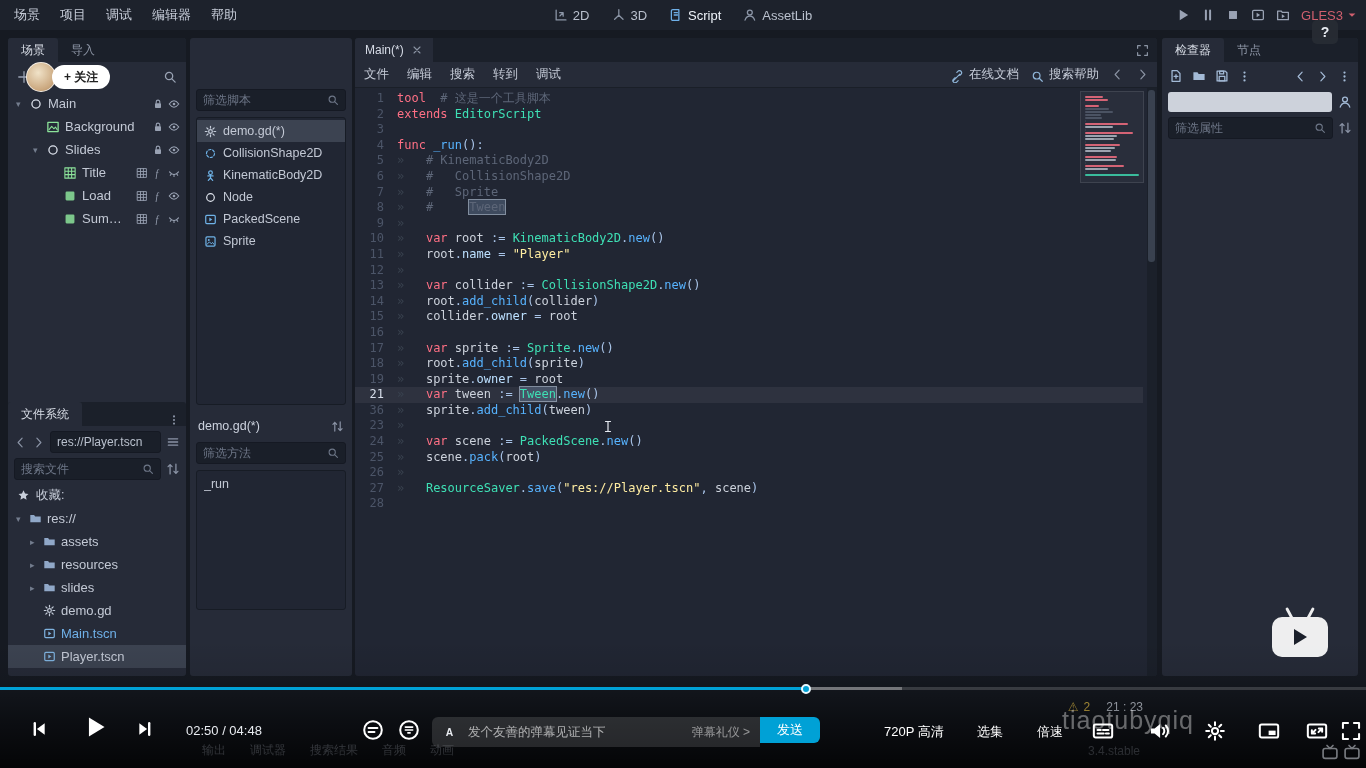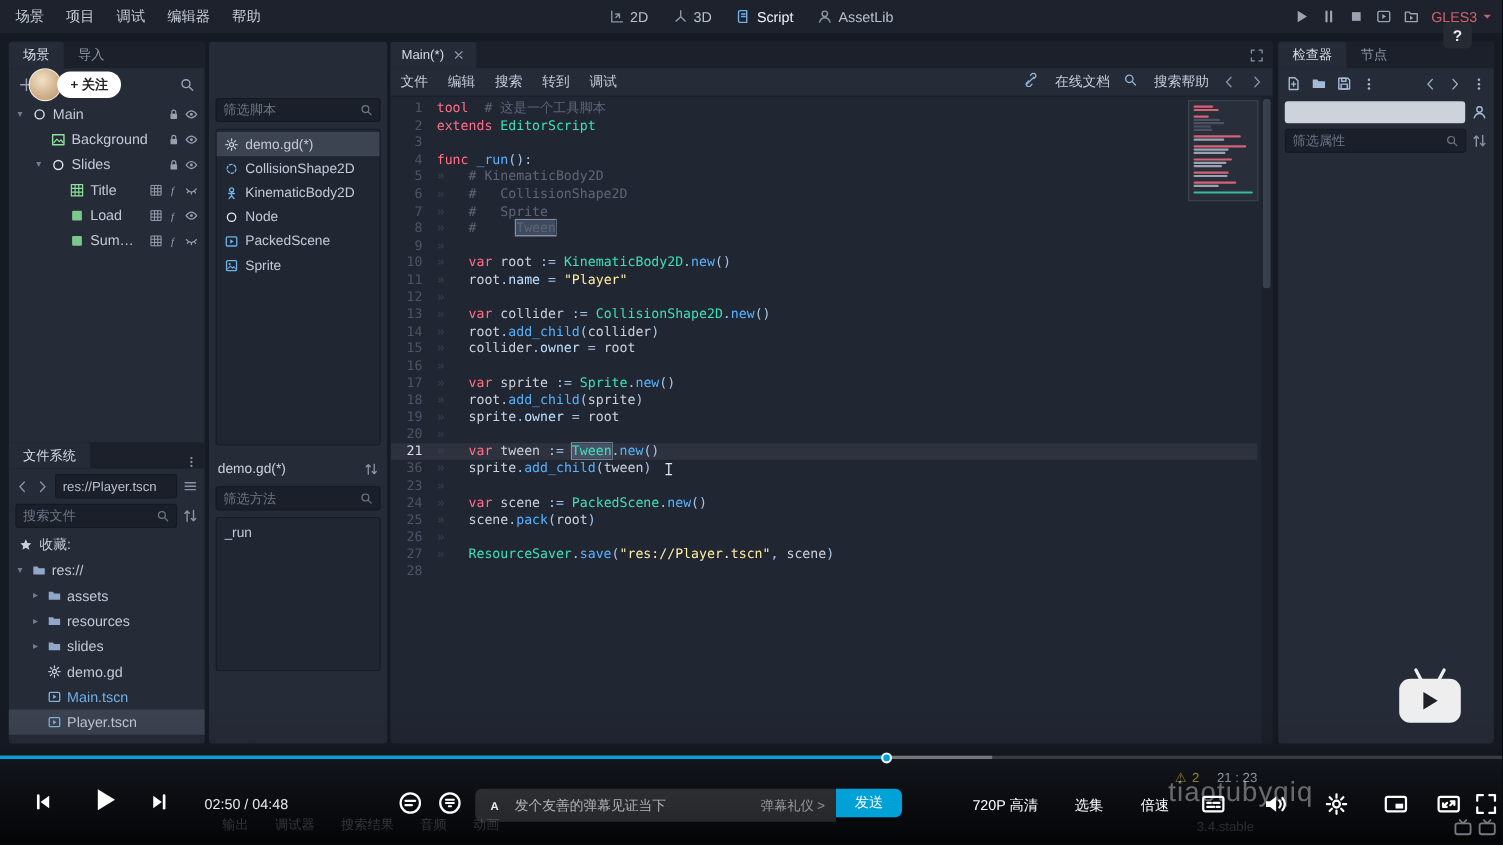--- a/index.html
+++ b/index.html
@@ -55,21 +55,21 @@
 .mhead .ic{color:#8a93a5}
 
 #editor{left:355px;width:802px;height:638px;background:#212633;border-radius:3px;display:flex;flex-direction:column;overflow:hidden;position:absolute;top:38px}
 .ed-tabs{height:24px;background:#1b202a;display:flex;align-items:center;font-size:12px;flex:none;padding-right:8px}
 .ed-tab{display:flex;align-items:center;gap:7px;height:24px;padding:0 10px;background:#262b38;color:#d6dbe6}
 .ed-tab .ic{color:#8a93a3}
 .ed-tabs>.ic{color:#8a93a3}
 .ed-menus{height:26px;background:#262b38;display:flex;align-items:center;font-size:12.5px;color:#c6ccd8;flex:none;border-bottom:1px solid #1a1f28}
 .ed-menu{padding:0 9px}
 .ed-right{display:flex;align-items:center;gap:12px;padding-right:8px;margin-left:auto;color:#c6ccd8}
-.ed-link{display:inline-flex;align-items:flex-start;gap:15px}
+.ed-link{display:inline-flex;align-items:flex-end;gap:5px}
 .ed-link .ic{color:#8fb5d8}
 .ed-right>.ic{color:#8a93a3}
 #code-wrap{flex:1;position:relative;font-family:"DejaVu Sans Mono","Liberation Mono",monospace;font-size:12px}
 #code{position:absolute;inset:3px 14px 0 0}
 .code-line{display:flex;height:15.6px;line-height:15.6px;white-space:pre}
 .code-line.cur{background:rgba(255,255,255,.06)}
 .ln{width:42px;text-align:right;padding-right:13px;color:#4c5568;flex:none}
 .cur .ln{color:#d8dfeb}
 .lc{white-space:pre}
 .tk-k{color:#ff7085}.tk-ty{color:#3ee0b5}.tk-fn{color:#57b3ff}.tk-mem{color:#bce0ff}
@@ -689,21 +689,20 @@
           <div class="code-line"><span class="ln">10</span><span class="lc"><span class="tk-ws">»   </span><span class="tk-k">var</span><span class="tk-tx"> root </span><span class="tk-sym">:= </span><span class="tk-ty">KinematicBody2D</span><span class="tk-sym">.</span><span class="tk-fn">new</span><span class="tk-sym">()</span></span></div>
           <div class="code-line"><span class="ln">11</span><span class="lc"><span class="tk-ws">»   </span><span class="tk-tx">root</span><span class="tk-sym">.</span><span class="tk-mem">name</span><span class="tk-sym"> = </span><span class="tk-str">"Player"</span></span></div>
           <div class="code-line"><span class="ln">12</span><span class="lc"><span class="tk-ws">»</span></span></div>
           <div class="code-line"><span class="ln">13</span><span class="lc"><span class="tk-ws">»   </span><span class="tk-k">var</span><span class="tk-tx"> collider </span><span class="tk-sym">:= </span><span class="tk-ty">CollisionShape2D</span><span class="tk-sym">.</span><span class="tk-fn">new</span><span class="tk-sym">()</span></span></div>
           <div class="code-line"><span class="ln">14</span><span class="lc"><span class="tk-ws">»   </span><span class="tk-tx">root</span><span class="tk-sym">.</span><span class="tk-fn">add_child</span><span class="tk-sym">(</span><span class="tk-tx">collider</span><span class="tk-sym">)</span></span></div>
           <div class="code-line"><span class="ln">15</span><span class="lc"><span class="tk-ws">»   </span><span class="tk-tx">collider</span><span class="tk-sym">.</span><span class="tk-mem">owner</span><span class="tk-sym"> = </span><span class="tk-tx">root</span></span></div>
           <div class="code-line"><span class="ln">16</span><span class="lc"><span class="tk-ws">»</span></span></div>
           <div class="code-line"><span class="ln">17</span><span class="lc"><span class="tk-ws">»   </span><span class="tk-k">var</span><span class="tk-tx"> sprite </span><span class="tk-sym">:= </span><span class="tk-ty">Sprite</span><span class="tk-sym">.</span><span class="tk-fn">new</span><span class="tk-sym">()</span></span></div>
           <div class="code-line"><span class="ln">18</span><span class="lc"><span class="tk-ws">»   </span><span class="tk-tx">root</span><span class="tk-sym">.</span><span class="tk-fn">add_child</span><span class="tk-sym">(</span><span class="tk-tx">sprite</span><span class="tk-sym">)</span></span></div>
           <div class="code-line"><span class="ln">19</span><span class="lc"><span class="tk-ws">»   </span><span class="tk-tx">sprite</span><span class="tk-sym">.</span><span class="tk-mem">owner</span><span class="tk-sym"> = </span><span class="tk-tx">root</span></span></div>
-          <div class="code-line"><span class="ln">20</span><span class="lc"><span class="tk-ws">»</span></span></div>
           <div class="code-line cur"><span class="ln">21</span><span class="lc"><span class="tk-ws">»   </span><span class="tk-k">var</span><span class="tk-tx"> tween </span><span class="tk-sym">:= </span><span class="tk-ty tk-hl">Tween</span><span class="tk-sym">.</span><span class="tk-fn">new</span><span class="tk-sym">()</span></span></div>
           <div class="code-line"><span class="ln">36</span><span class="lc"><span class="tk-ws">»   </span><span class="tk-tx">sprite</span><span class="tk-sym">.</span><span class="tk-fn">add_child</span><span class="tk-sym">(</span><span class="tk-tx">tween</span><span class="tk-sym">)</span></span></div>
           <div class="code-line"><span class="ln">23</span><span class="lc"><span class="tk-ws">»</span></span></div>
           <div class="code-line"><span class="ln">24</span><span class="lc"><span class="tk-ws">»   </span><span class="tk-k">var</span><span class="tk-tx"> scene </span><span class="tk-sym">:= </span><span class="tk-ty">PackedScene</span><span class="tk-sym">.</span><span class="tk-fn">new</span><span class="tk-sym">()</span></span></div>
           <div class="code-line"><span class="ln">25</span><span class="lc"><span class="tk-ws">»   </span><span class="tk-tx">scene</span><span class="tk-sym">.</span><span class="tk-fn">pack</span><span class="tk-sym">(</span><span class="tk-tx">root</span><span class="tk-sym">)</span></span></div>
           <div class="code-line"><span class="ln">26</span><span class="lc"><span class="tk-ws">»</span></span></div>
           <div class="code-line"><span class="ln">27</span><span class="lc"><span class="tk-ws">»   </span><span class="tk-ty">ResourceSaver</span><span class="tk-sym">.</span><span class="tk-fn">save</span><span class="tk-sym">(</span><span class="tk-str">"res://Player.tscn"</span><span class="tk-sym">, </span><span class="tk-tx">scene</span><span class="tk-sym">)</span></span></div>
           <div class="code-line"><span class="ln">28</span><span class="lc"></span></div>
         </div>
       <div id="minimap">

